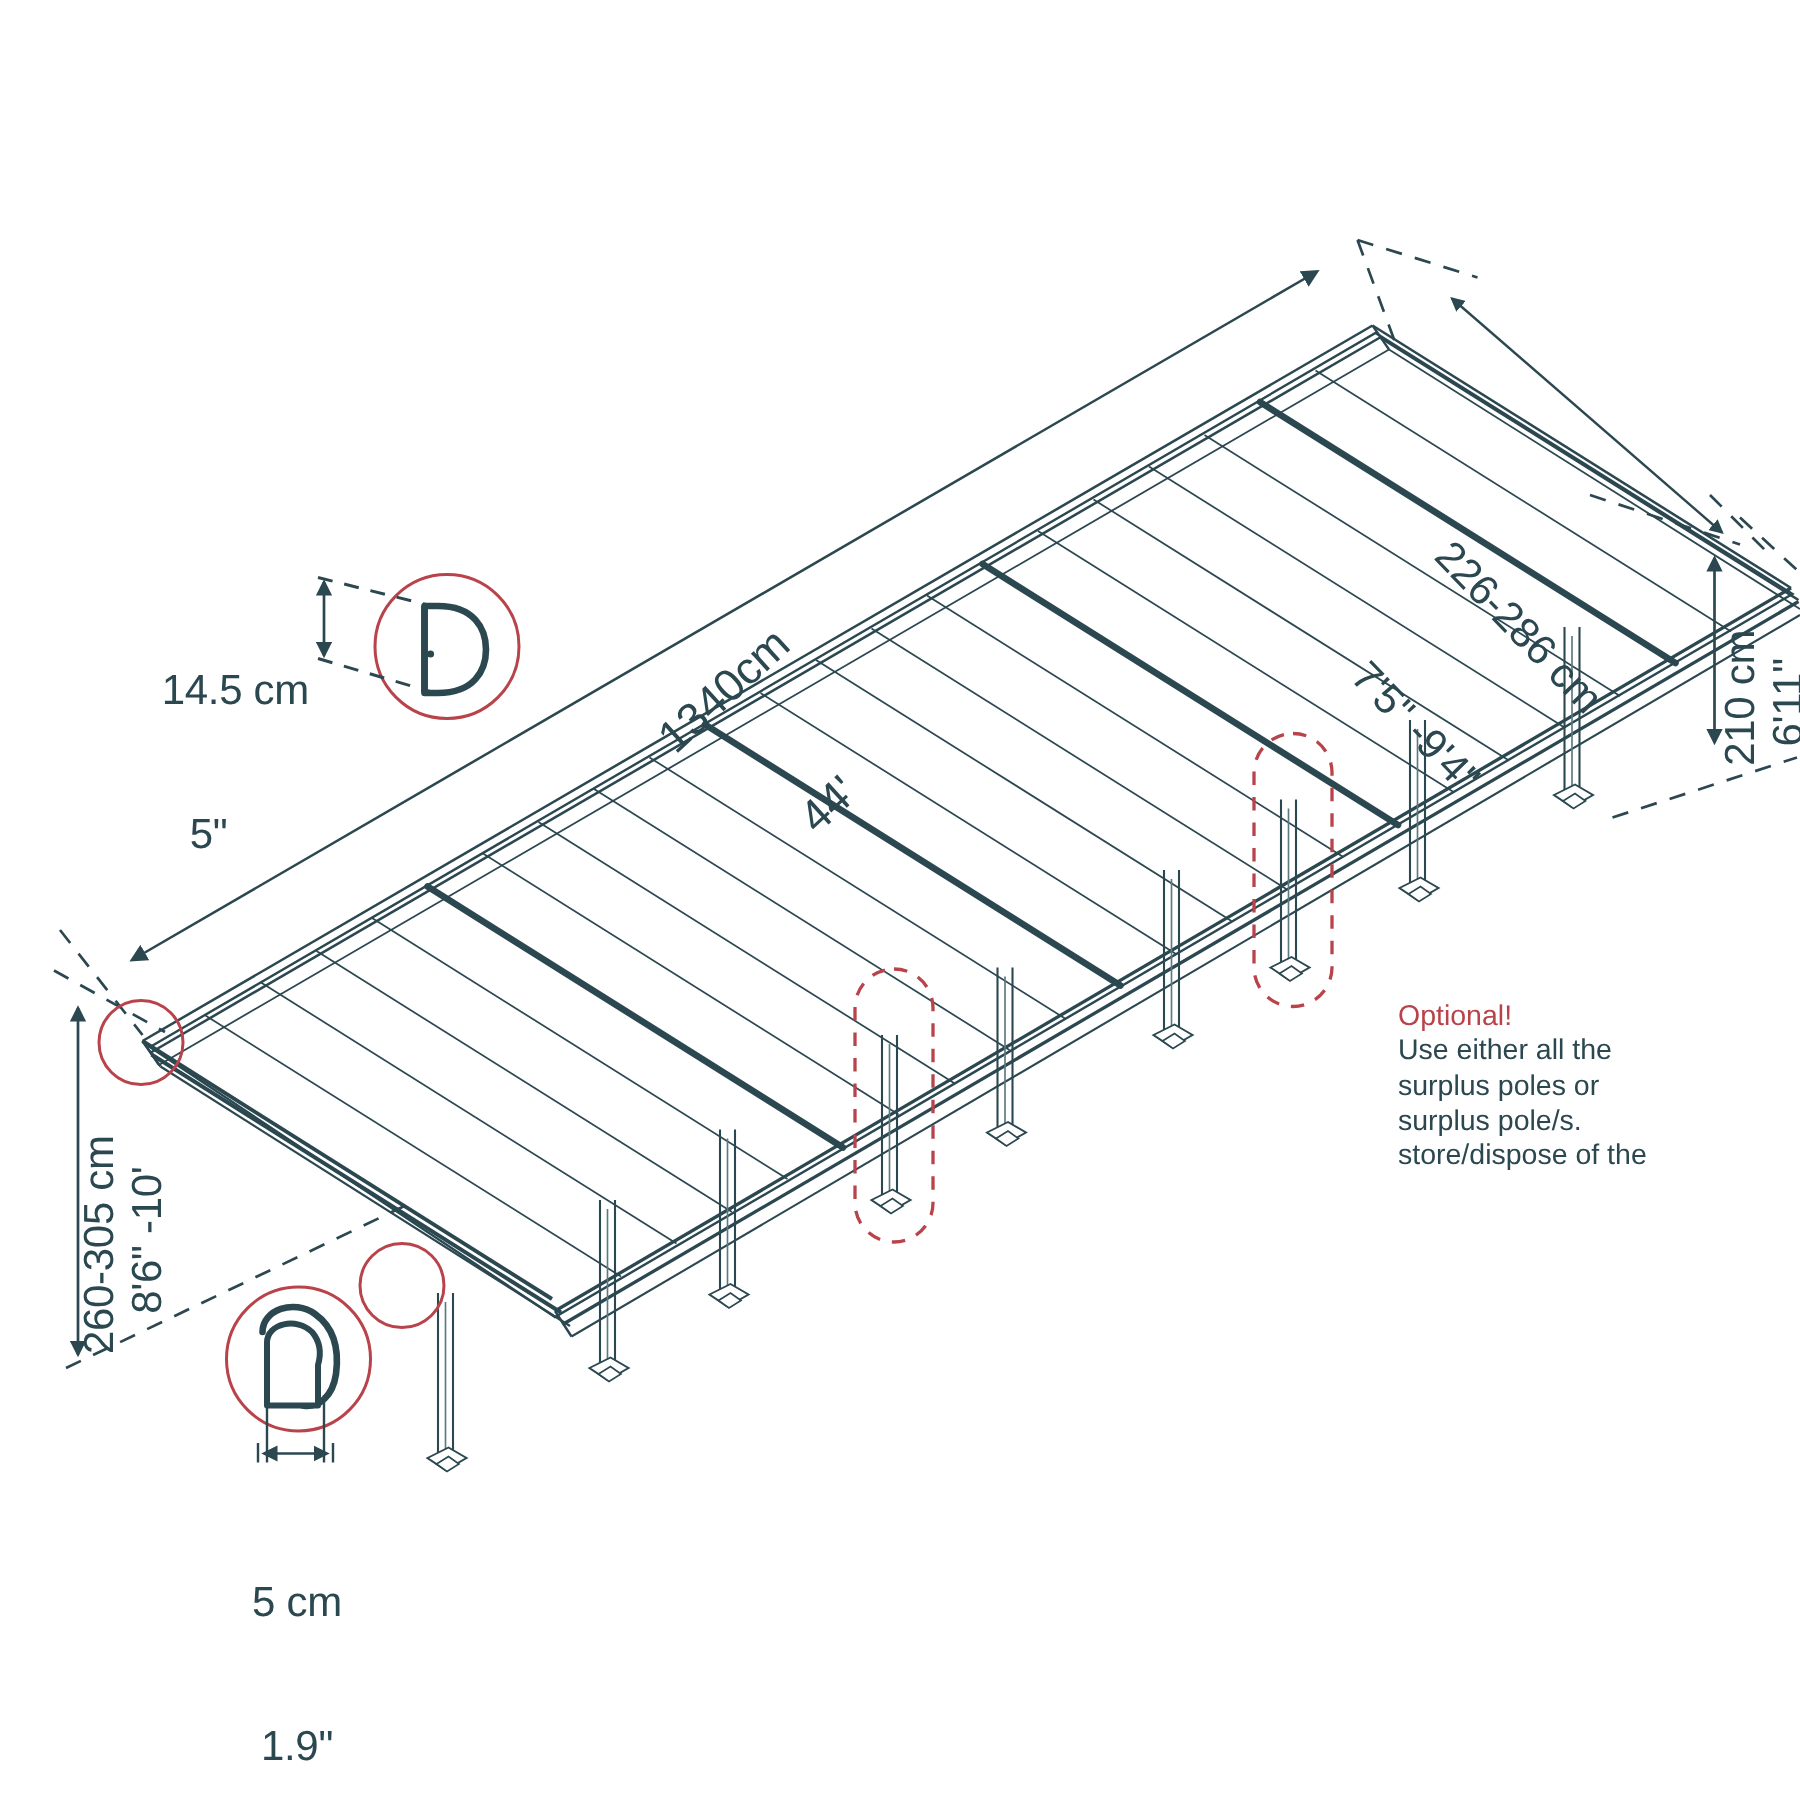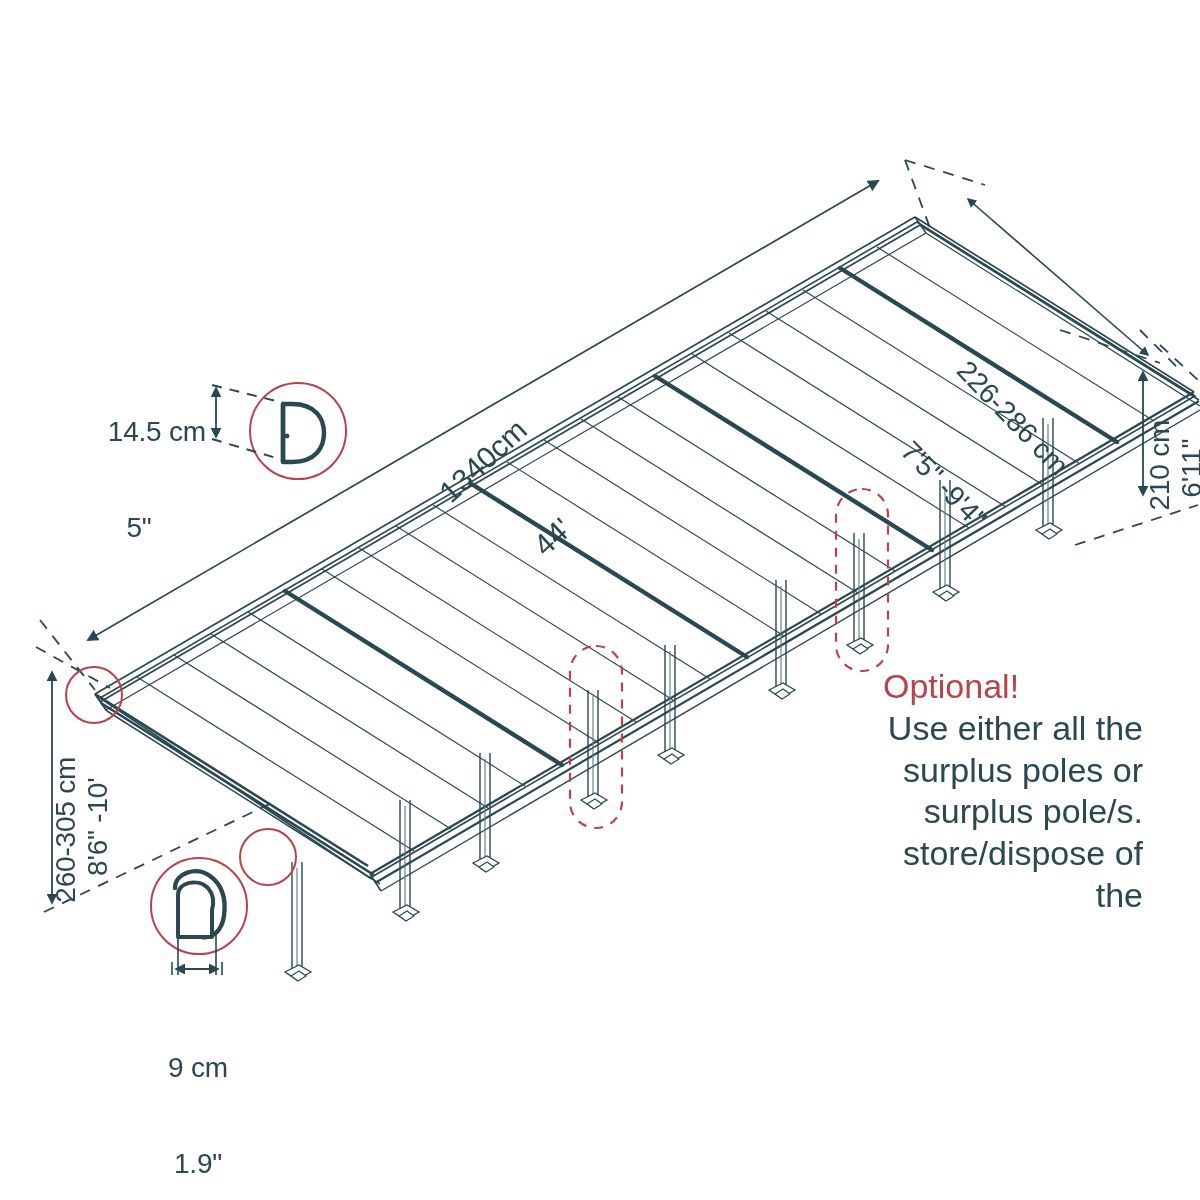--- a/index.html
+++ b/index.html
@@ -30,34 +30,33 @@
   .lbl {
     position: absolute;
     color: #2b4750;
     font-family: "Liberation Sans", sans-serif;
     white-space: pre;
     line-height: 1.14;
     letter-spacing: -0.2px;
   }
   .optional-block {
     position: absolute;
-    left: 883px;
+    left: 932px;
     top: 666px;
     width: 260px;
-    font-size: 34px;
+    font-size: 19px;
     line-height: 1.23;
     color: #2b4750;
   }
   .optional-title {
     color: #b8434a;
     display: block;
   }
   .optional-body {
     display: block;
-    text-align: right;
   }
   .dim-big {
     font-size: 30px;
   }
   .dim-mid {
     font-size: 28px;
   }
   .rot-len  { transform: rotate(-42.5deg); transform-origin: left top; }
   .rot-wid  { transform: rotate(46deg);  transform-origin: left top; }
   .rot-vert { transform: rotate(-90deg); transform-origin: left top; }
@@ -307,27 +306,27 @@
     </div>
   </div>
 
   <div class="lbl dim-mid" style="left:18px; top:893px;">
     <div class="rot-vert" style="width:215px; text-align:center;">
       <div style="display:inline-block; margin-right:6px;">260-305 cm</div>
       <div style="display:inline-block;">8'6" -10'</div>
     </div>
   </div>
 
-  <div class="lbl dim-mid" style="left:94px; top:352px; width:112px; text-align:right;">
+  <div class="lbl dim-mid" style="left:94px; top:380px; width:112px; text-align:right;">
     <div>14.5 cm</div>
     <div style="text-align:center; padding-right:22px;">5"</div>
   </div>
 
   <div class="lbl dim-mid" style="left:143px; top:988px; width:110px; text-align:center;">
-    <div>9 cm</div>
+    <div>5 cm</div>
     <div>1.9"</div>
   </div>
 
   <div class="optional-block">
     <span class="optional-title">Optional!</span>
     <span class="optional-body">Use either all the</span>
     <span class="optional-body">surplus poles or</span>
     <span class="optional-body">surplus pole/s.</span>
     <span class="optional-body">store/dispose of the</span>
   </div>

